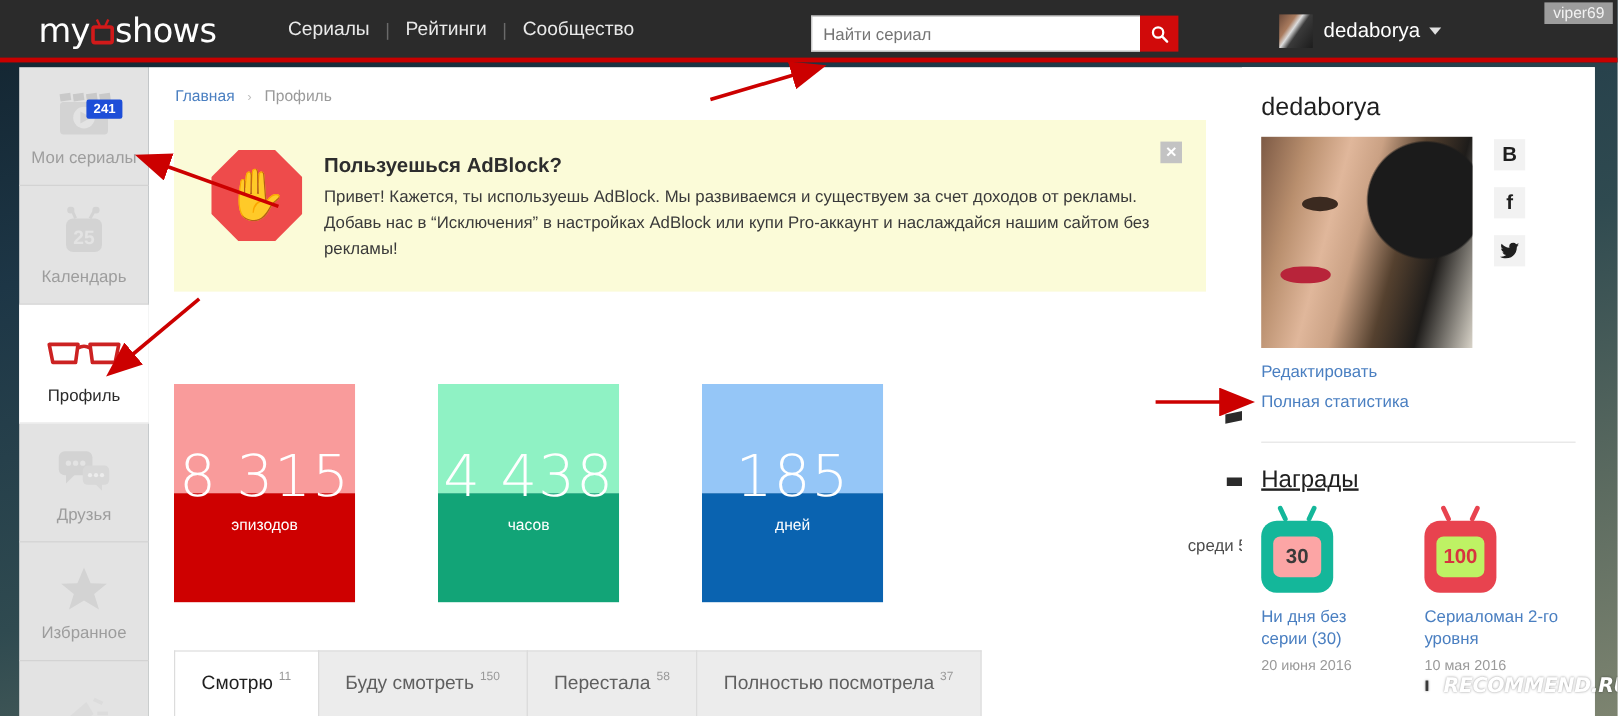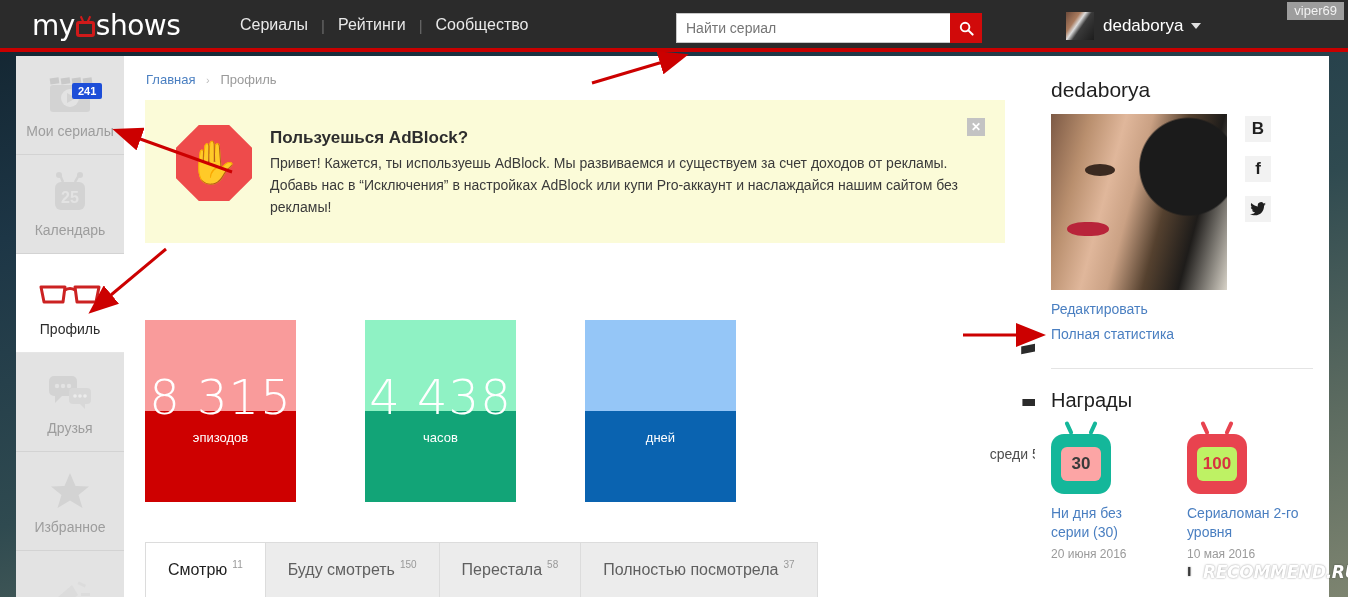--- a/index.html
+++ b/index.html
@@ -213,21 +213,21 @@
   }
   .rslinks { position: absolute; left: 16px; top: 245px; }
   .rslinks a {
     display: block; color: #4a7fc1; font-size: 14px; text-decoration: none;
     margin-bottom: 9px;
   }
   .rsdiv {
     position: absolute; left: 16px; top: 312px; width: 262px; height: 1px; background: #e4e4e4;
   }
   .rsawards-title {
-    position: absolute; left: 16px; top: 333px; font-size: 20px; color: #1f1f1f;
+    position: absolute; left: 16px; top: 333px; font-size: 20px; color: #1f1f1f; text-decoration: underline;
   }
   .awards { position: absolute; left: 16px; top: 378px; display: flex; gap: 24px; }
   .award { width: 112px; }
   .awicon {
     width: 60px; height: 60px; border-radius: 13px; position: relative;
     display: flex; align-items: center; justify-content: center;
   }
   .awicon .ant-l, .awicon .ant-r {
     position: absolute; width: 4px; height: 14px; top: -13px; border-radius: 2px;
   }
@@ -427,20 +427,21 @@
   <div class="statbox" style="left:241px;">
     <div class="stat-top" style="background:#8ff2c4"></div>
     <div class="stat-bot" style="background:#12a477"></div>
     <div class="stat-num">4 438</div>
     <div class="stat-cap">часов</div>
   </div>
 
   <div class="statbox" style="left:461px;">
     <div class="stat-top" style="background:#95c6f7"></div>
     <div class="stat-bot" style="background:#0a63b0"></div>
+    <div class="stat-num">185</div>
     <div class="stat-cap">дней</div>
   </div>
 
   <div class="friendrank">
     <div class="rk">1</div>
     <div class="rl">среди 5 друзей</div>
   </div>
 
   <div class="tabs">
     <div class="tab active">

